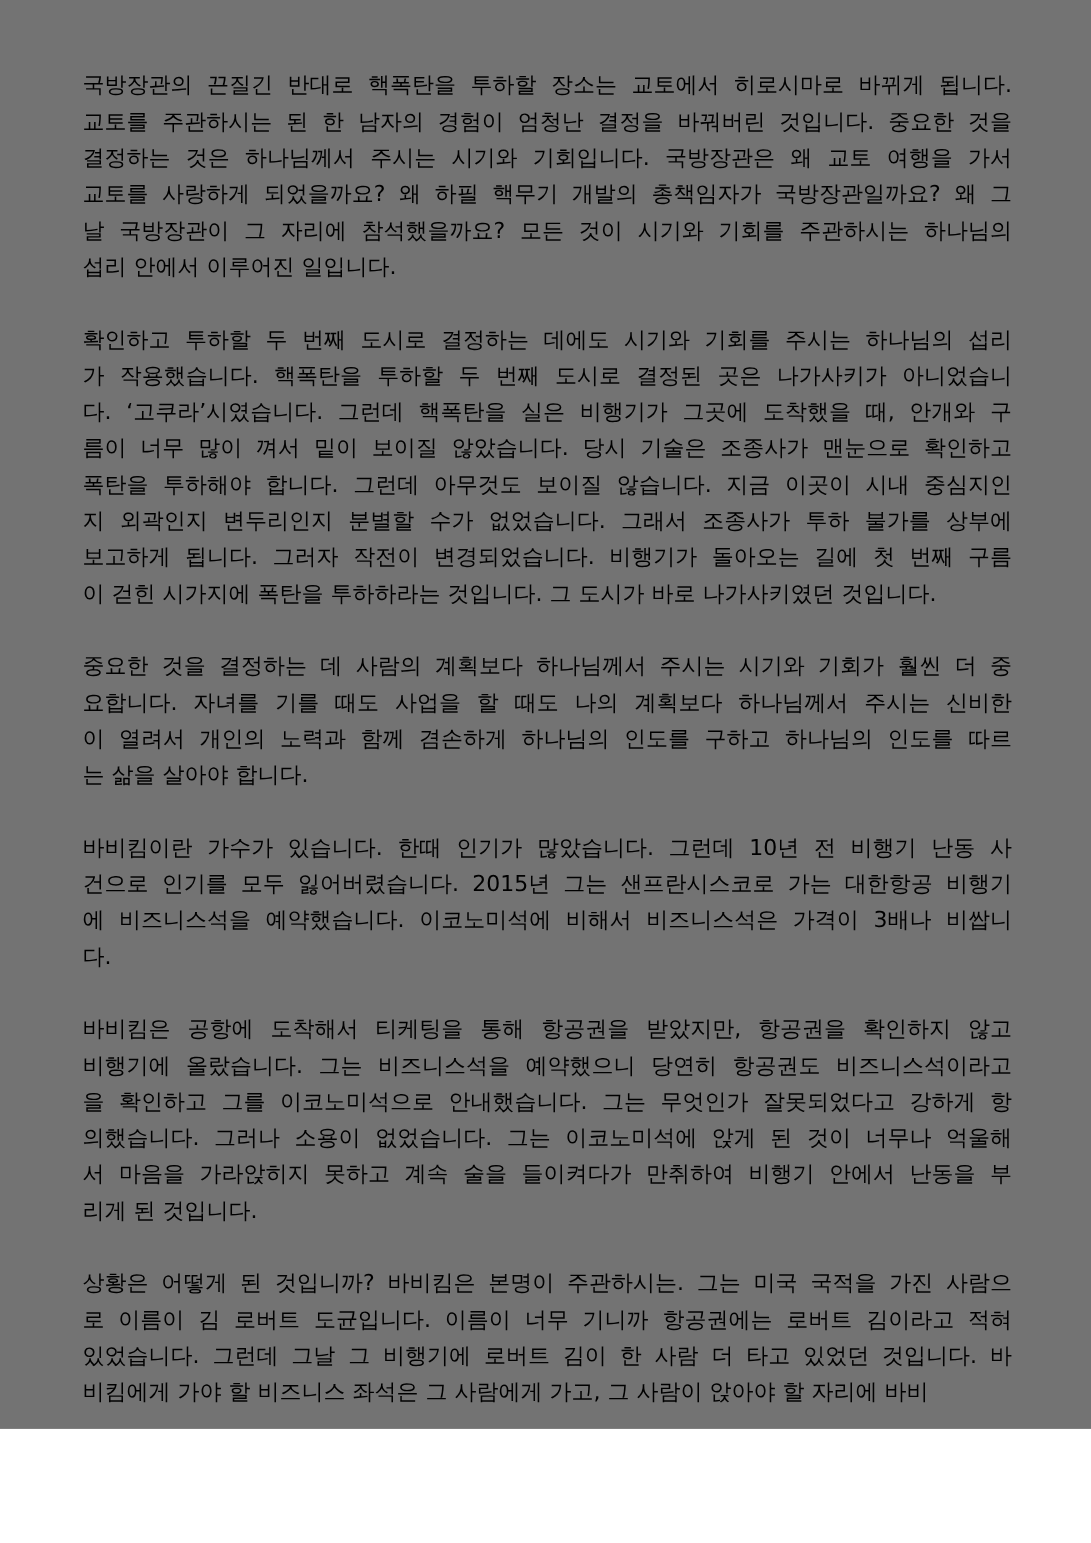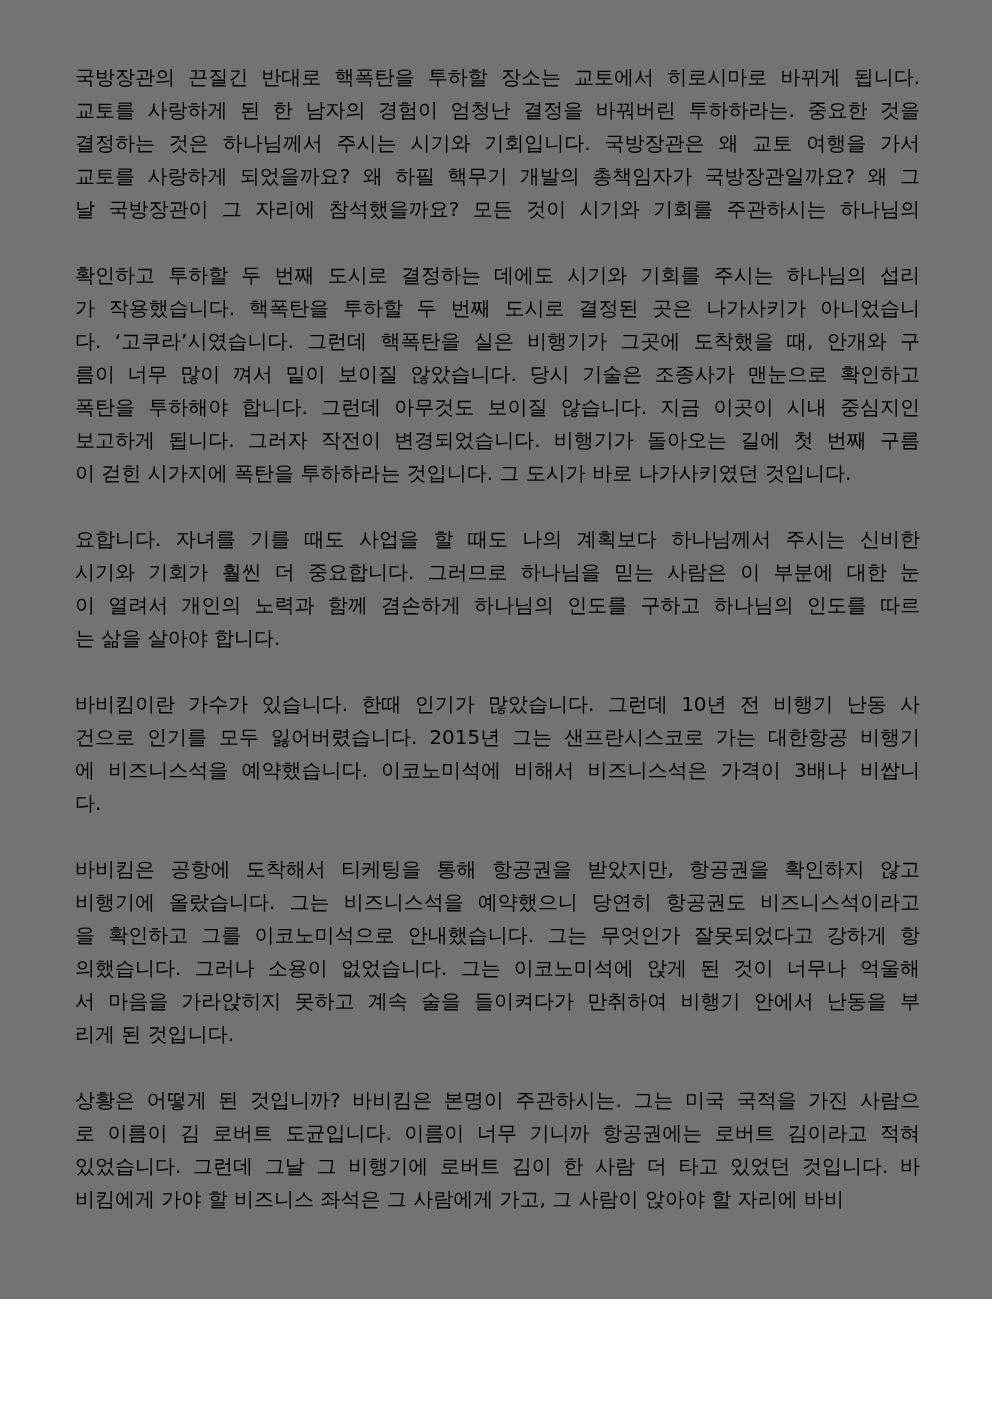--- a/index.html
+++ b/index.html
@@ -54,37 +54,39 @@
   }
 </style>
 </head>
 <body>
 
 <div class="page">
   <main class="doc-body">
 
   <div class="para">
         <div class="line">국방장관의 끈질긴 반대로 핵폭탄을 투하할 장소는 교토에서 히로시마로 바뀌게 됩니다.</div>
-        <div class="line">교토를 사랑하게 된 한 남자의 경험이 엄청난 결정을 바꿔버린 투하하라는. 중요한 것을</div>
+        <div class="line">교토를 주관하시는 된 한 남자의 경험이 엄청난 결정을 바꿔버린 것입니다. 중요한 것을</div>
         <div class="line">결정하는 것은 하나님께서 주시는 시기와 기회입니다. 국방장관은 왜 교토 여행을 가서</div>
         <div class="line">교토를 사랑하게 되었을까요? 왜 하필 핵무기 개발의 총책임자가 국방장관일까요? 왜 그</div>
         <div class="line">날 국방장관이 그 자리에 참석했을까요? 모든 것이 시기와 기회를 주관하시는 하나님의</div>
+        <div class="line last">섭리 안에서 이루어진 일입니다.</div>
       </div>
       <div class="para">
         <div class="line">확인하고 투하할 두 번째 도시로 결정하는 데에도 시기와 기회를 주시는 하나님의 섭리</div>
         <div class="line">가 작용했습니다. 핵폭탄을 투하할 두 번째 도시로 결정된 곳은 나가사키가 아니었습니</div>
         <div class="line">다. ‘고쿠라’시였습니다. 그런데 핵폭탄을 실은 비행기가 그곳에 도착했을 때, 안개와 구</div>
         <div class="line">름이 너무 많이 껴서 밑이 보이질 않았습니다. 당시 기술은 조종사가 맨눈으로 확인하고</div>
         <div class="line">폭탄을 투하해야 합니다. 그런데 아무것도 보이질 않습니다. 지금 이곳이 시내 중심지인</div>
+        <div class="line">지 외곽인지 변두리인지 분별할 수가 없었습니다. 그래서 조종사가 투하 불가를 상부에</div>
         <div class="line">보고하게 됩니다. 그러자 작전이 변경되었습니다. 비행기가 돌아오는 길에 첫 번째 구름</div>
         <div class="line last">이 걷힌 시가지에 폭탄을 투하하라는 것입니다. 그 도시가 바로 나가사키였던 것입니다.</div>
       </div>
       <div class="para">
+        <div class="line">중요한 것을 결정하는 데 사람의 계획보다 하나님께서 주시는 시기와 기회가 훨씬 더 중</div>
         <div class="line">요합니다. 자녀를 기를 때도 사업을 할 때도 나의 계획보다 하나님께서 주시는 신비한</div>
-        <div class="line">시기와 기회가 훨씬 더 중요합니다. 그러므로 하나님을 믿는 사람은 이 부분에 대한 눈</div>
         <div class="line">이 열려서 개인의 노력과 함께 겸손하게 하나님의 인도를 구하고 하나님의 인도를 따르</div>
         <div class="line last">는 삶을 살아야 합니다.</div>
       </div>
       <div class="para">
         <div class="line">바비킴이란 가수가 있습니다. 한때 인기가 많았습니다. 그런데 10년 전 비행기 난동 사</div>
         <div class="line">건으로 인기를 모두 잃어버렸습니다. 2015년 그는 샌프란시스코로 가는 대한항공 비행기</div>
         <div class="line">에 비즈니스석을 예약했습니다. 이코노미석에 비해서 비즈니스석은 가격이 3배나 비쌉니</div>
         <div class="line last">다.</div>
       </div>
       <div class="para">

